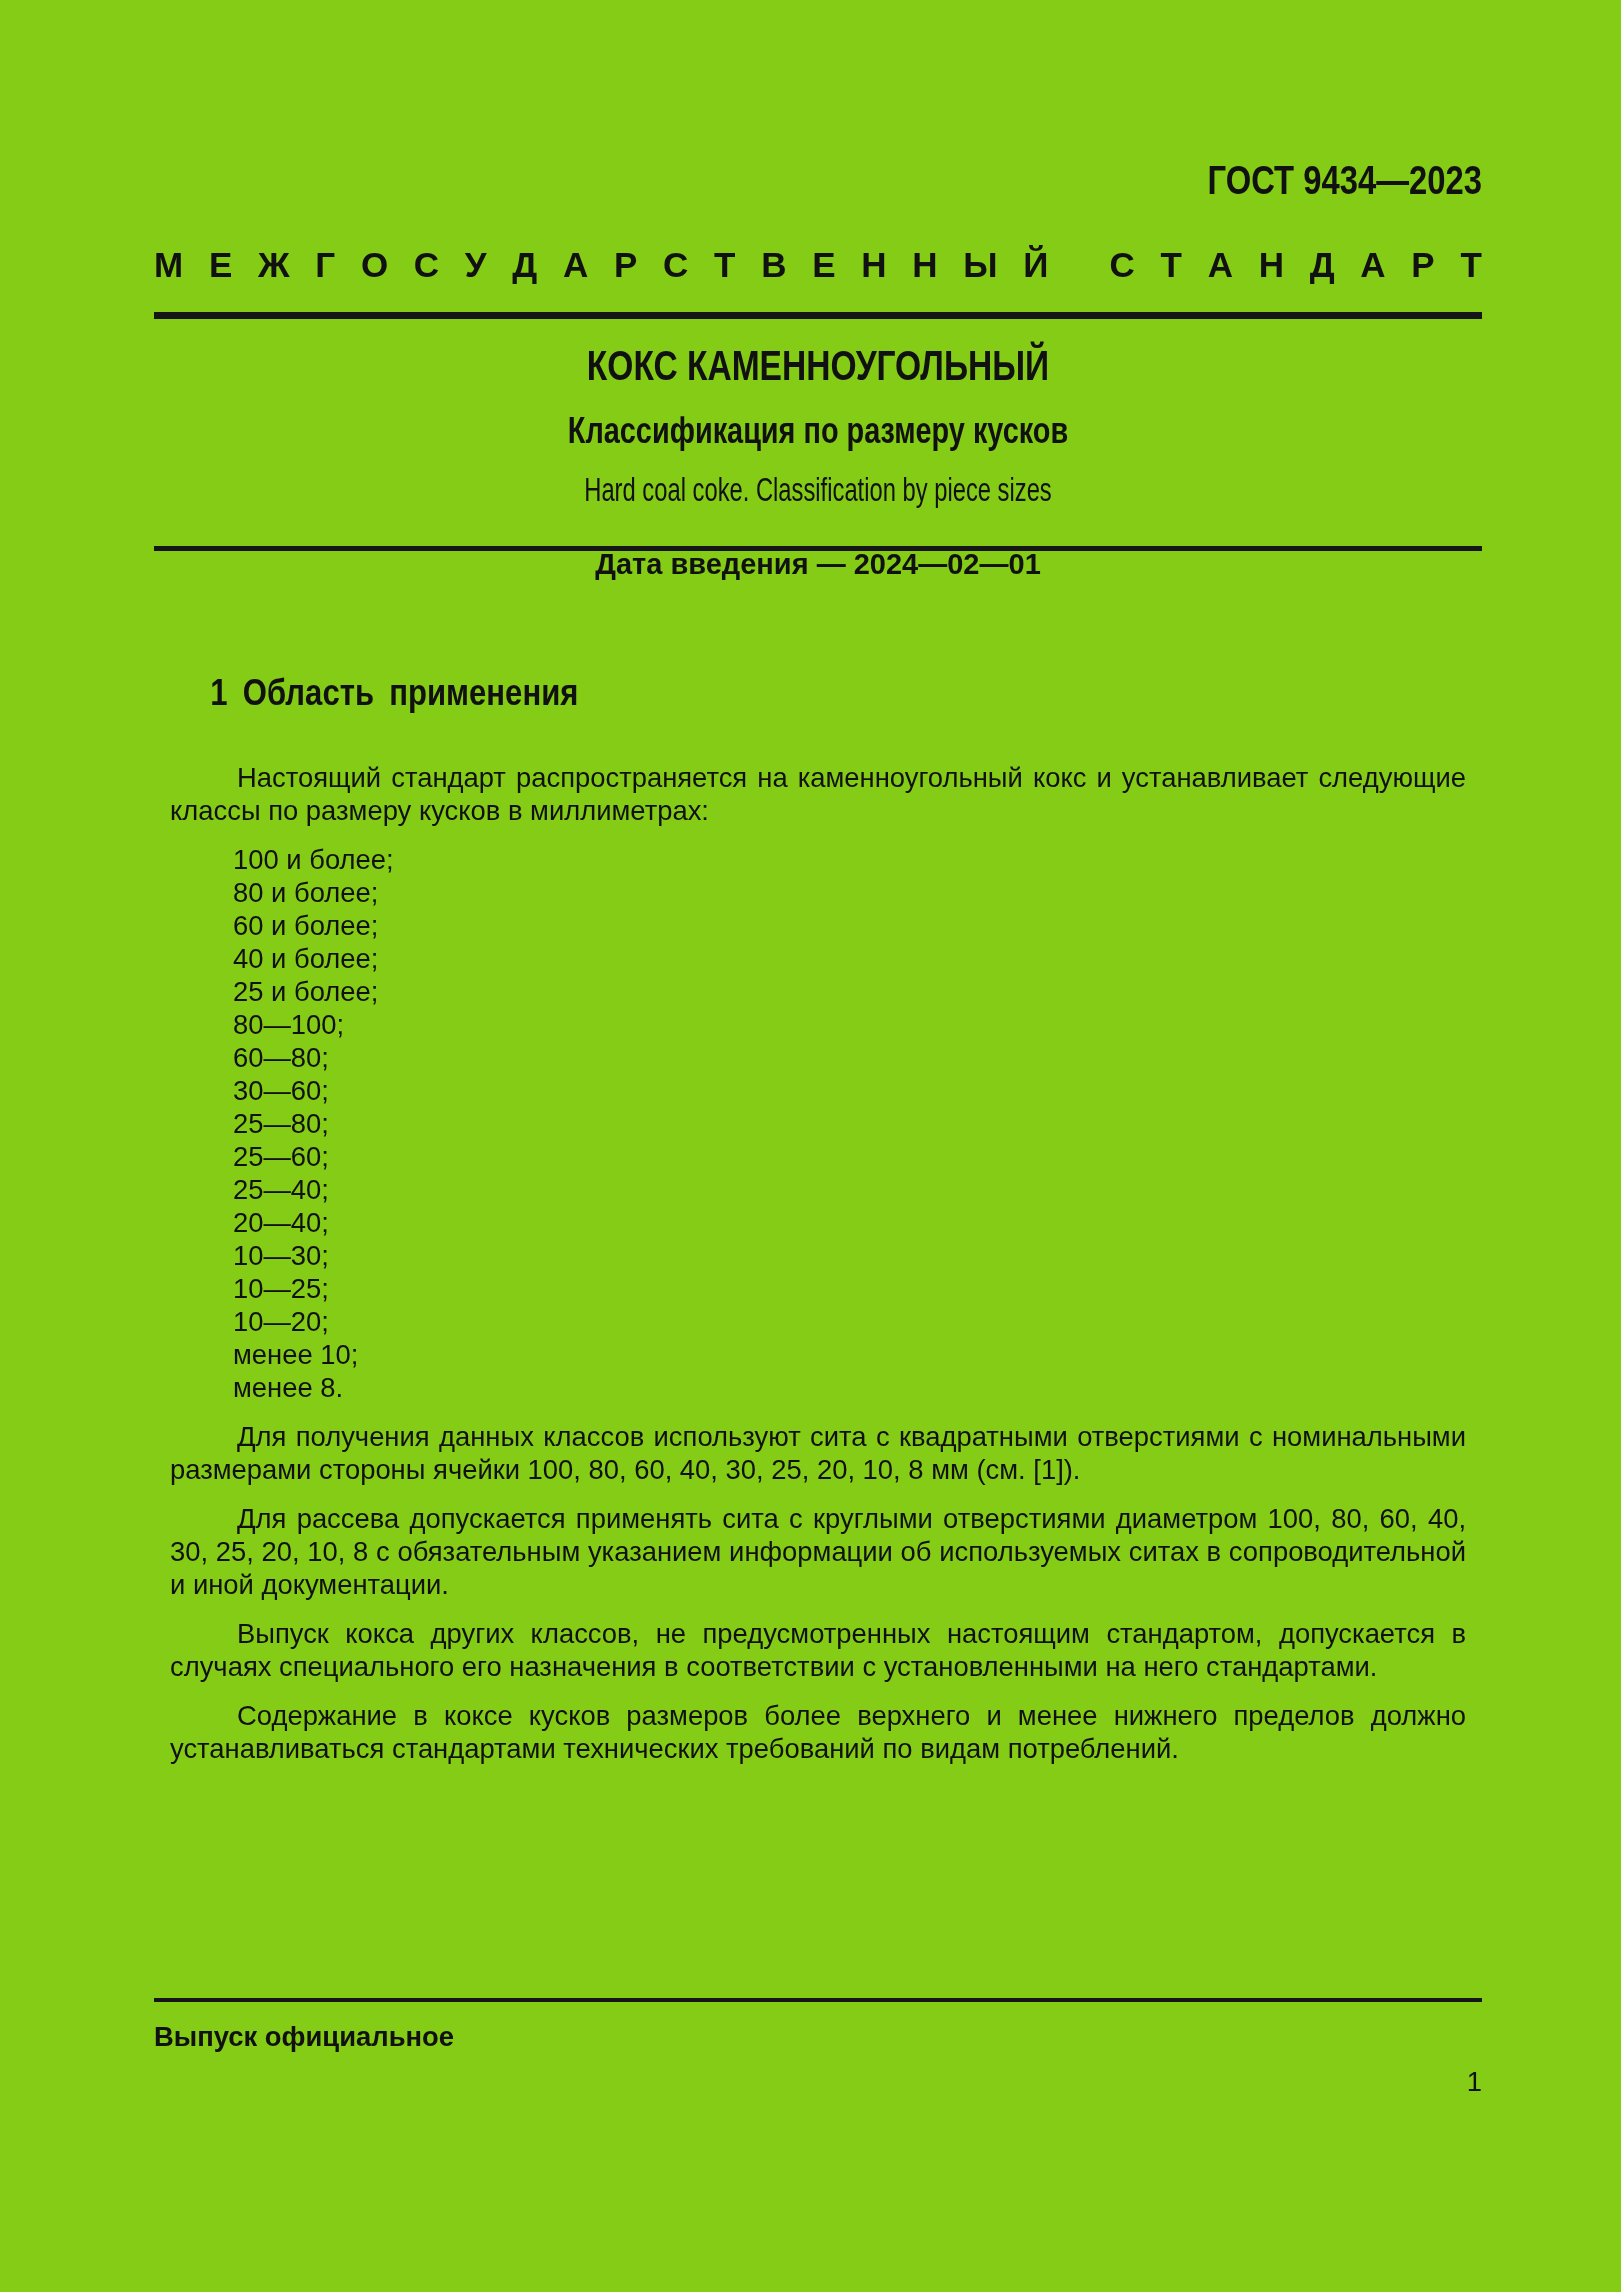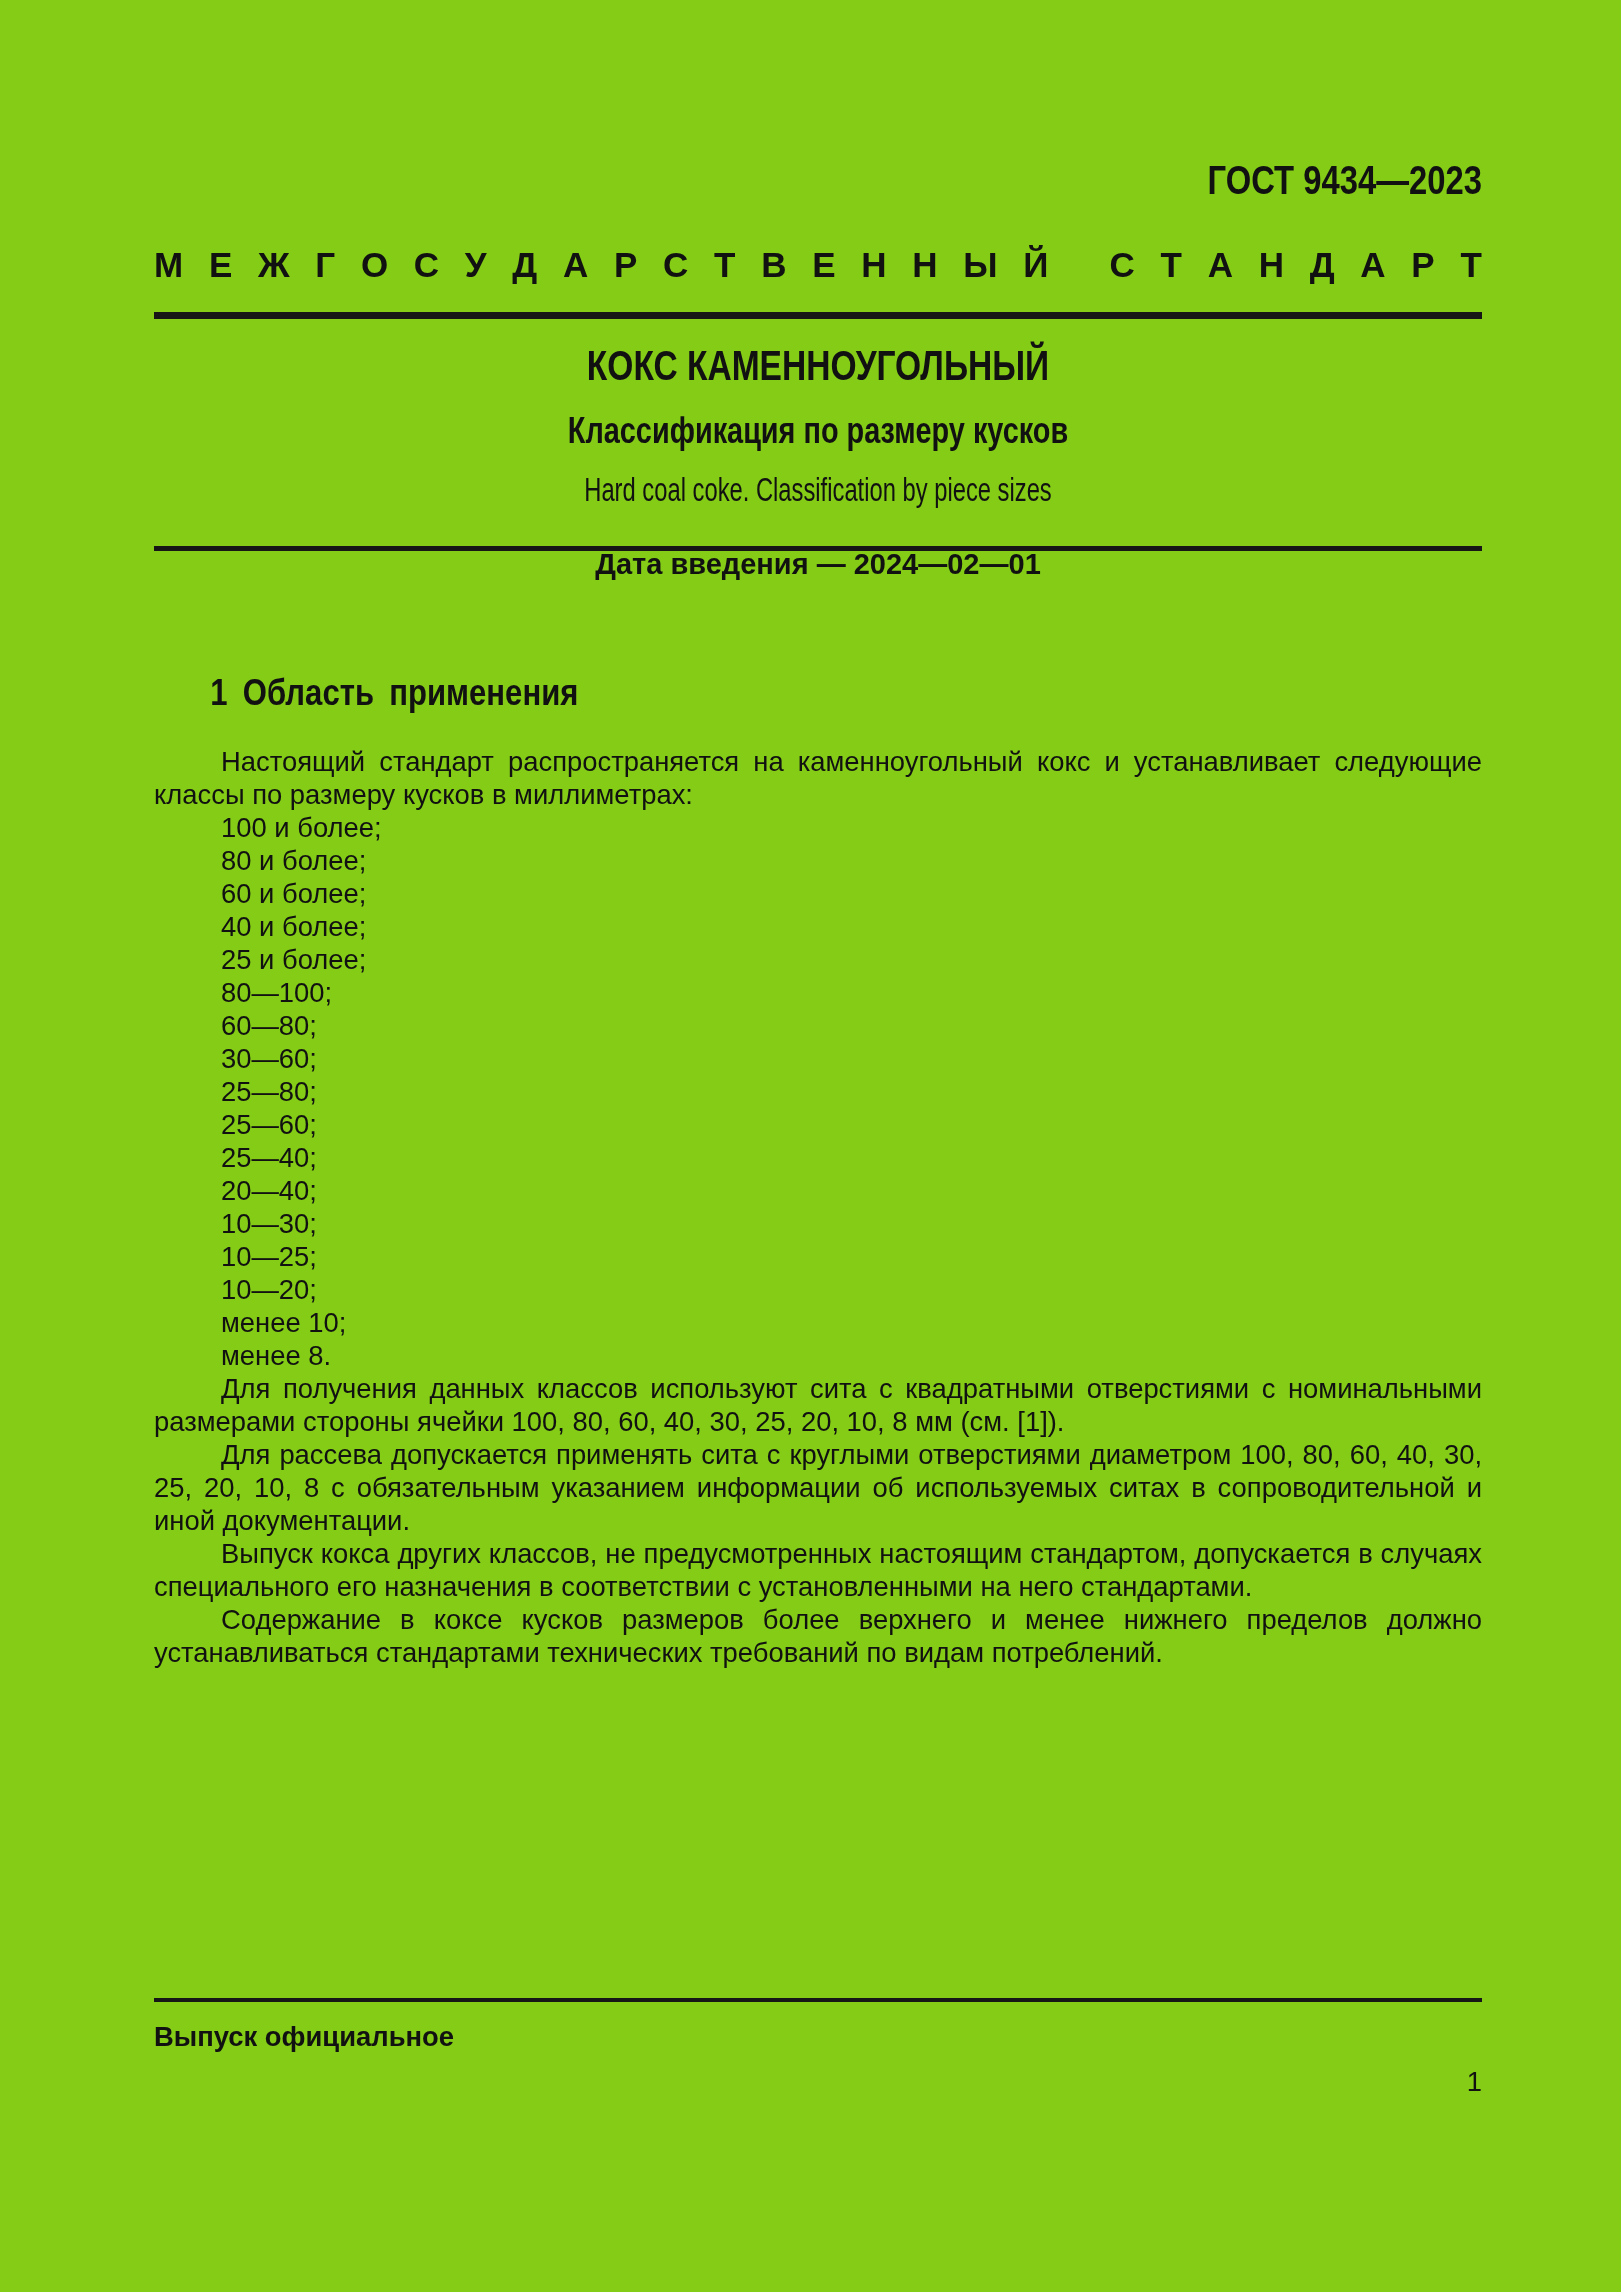--- a/index.html
+++ b/index.html
@@ -94,25 +94,25 @@
     transform-origin: left center;
     white-space: nowrap;
   }
   .body-flow {
     top: 745px;
     font-size: 27.4px;
     line-height: 33px;
     text-align: justify;
   }
   .body-flow p {
-    margin: 0;
+    margin: 16px;
     text-indent: 67px;
   }
   .size-list {
-    margin: 0;
+    margin: 12px;
     padding-left: 67px;
   }
   .size-item {
     white-space: nowrap;
   }
   .size-item.shifted {
     padding-left: 13.7px;
   }
   .rule-footer {
     top: 1998px;

